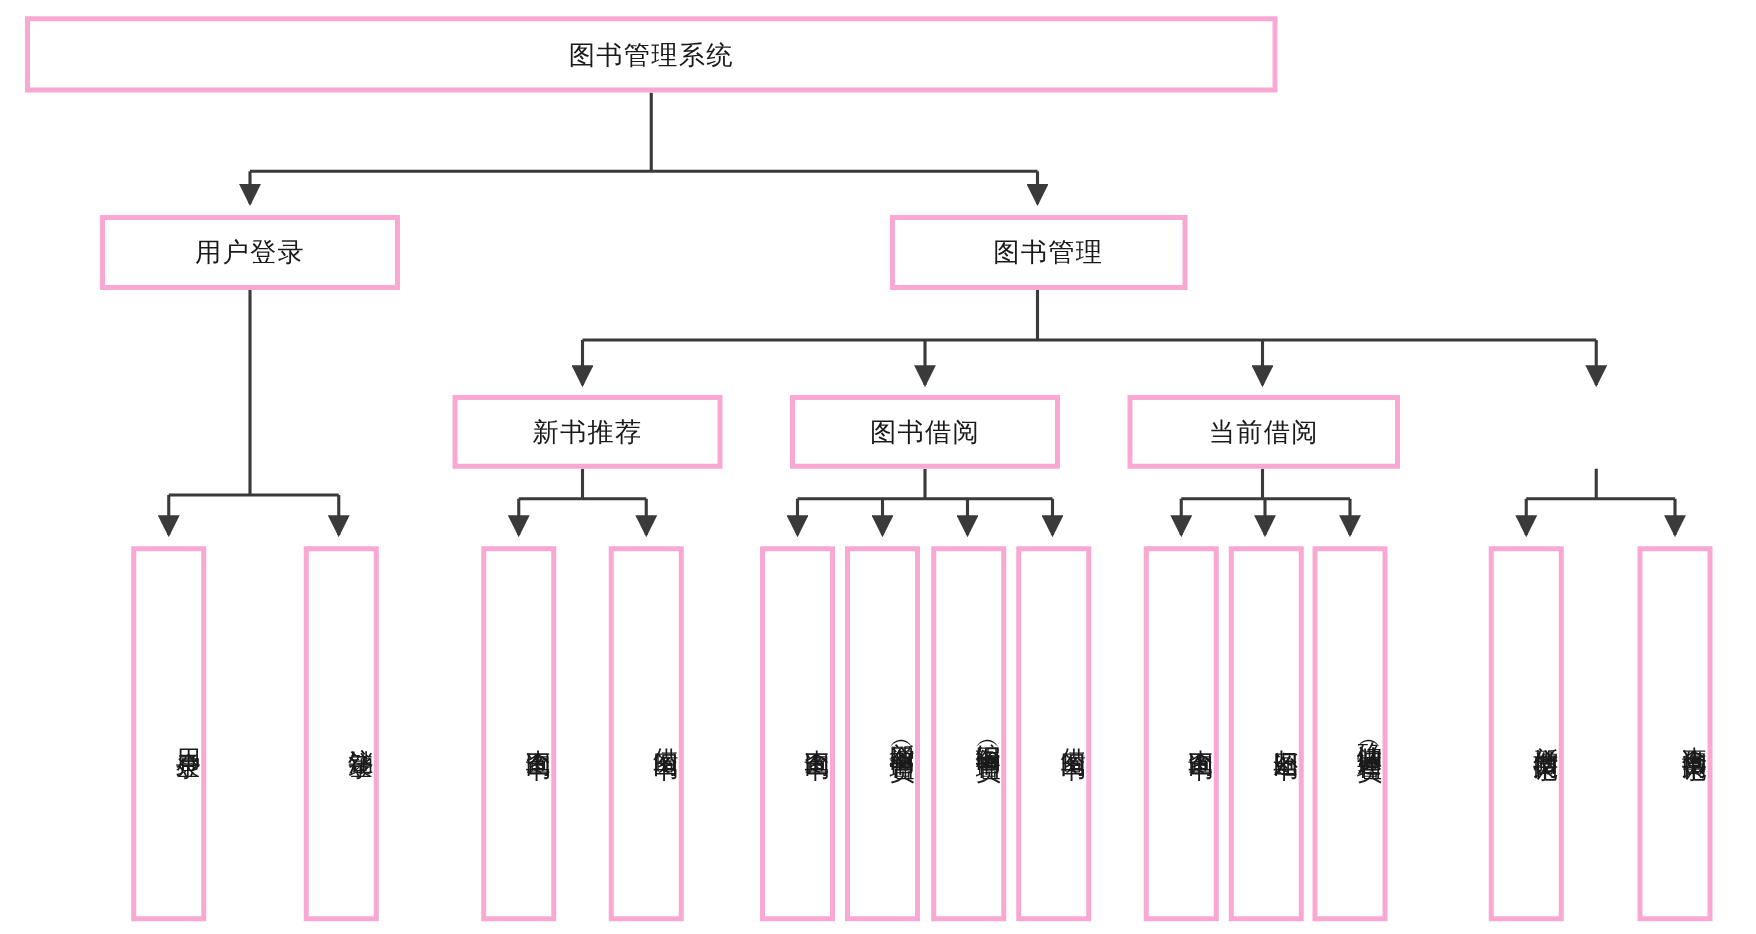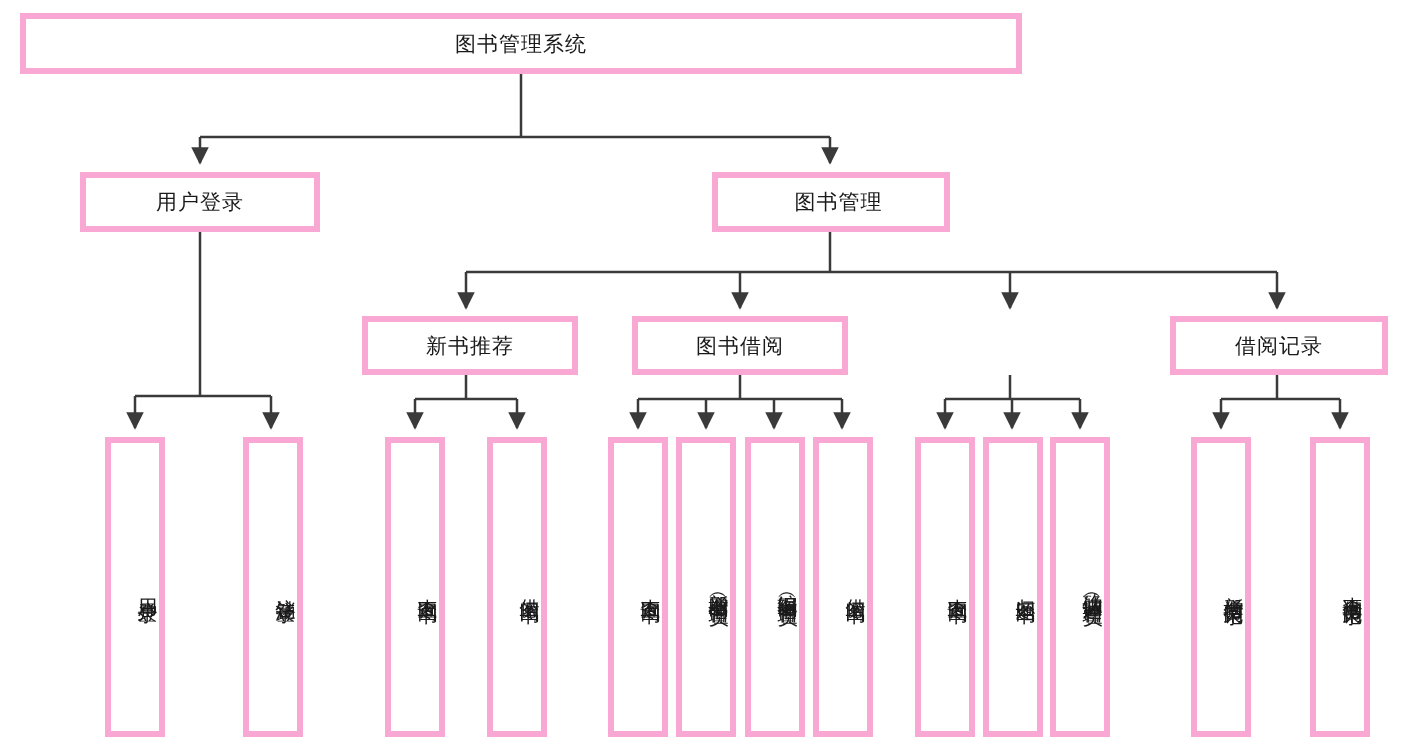--- a/index.html
+++ b/index.html
@@ -21,21 +21,21 @@
     position: absolute;
     left: 0;
     top: 0;
     width: 1405px;
     height: 747px;
     pointer-events: none;
   }
   .node {
     position: absolute;
     box-sizing: border-box;
-    border: 6px solid #f9a8d4;
+    border: 4px solid #f9a8d4;
     background: #ffffff;
     display: flex;
     align-items: center;
     justify-content: center;
     color: #1a1a1a;
     z-index: 2;
   }
   .node.h {
     font-size: 21px;
     letter-spacing: 1px;
@@ -124,21 +124,21 @@
     </g>
   </svg>
 
   <div class="node h" style="left:20px; top:13px; width:1002px; height:61px;">图书管理系统</div>
 
   <div class="node h" style="left:80px; top:172px; width:240px; height:60px;">用户登录</div>
   <div class="node h" style="left:712px; top:172px; width:238px; height:60px;padding-left:15px;">图书管理</div>
 
   <div class="node h" style="left:362px; top:316px; width:216px; height:59px;">新书推荐</div>
   <div class="node h" style="left:632px; top:316px; width:216px; height:59px;">图书借阅</div>
-  <div class="node h" style="left:1170px; top:316px; width:218px; height:59px;">借阅记录</div>
+  <div class="node h" style="left:902px; top:316px; width:218px; height:59px;">当前借阅</div>
 
   <div class="node v" style="left:105px; top:437px; width:60px; height:300px;">
     <span class="vlabel">用户登录</span>
   </div>
   <div class="node v" style="left:243px; top:437px; width:60px; height:300px;">
     <span class="vlabel">注销登录</span>
   </div>
 
   <div class="node v" style="left:385px; top:437px; width:60px; height:300px;">
     <span class="vlabel">查询图书</span>

